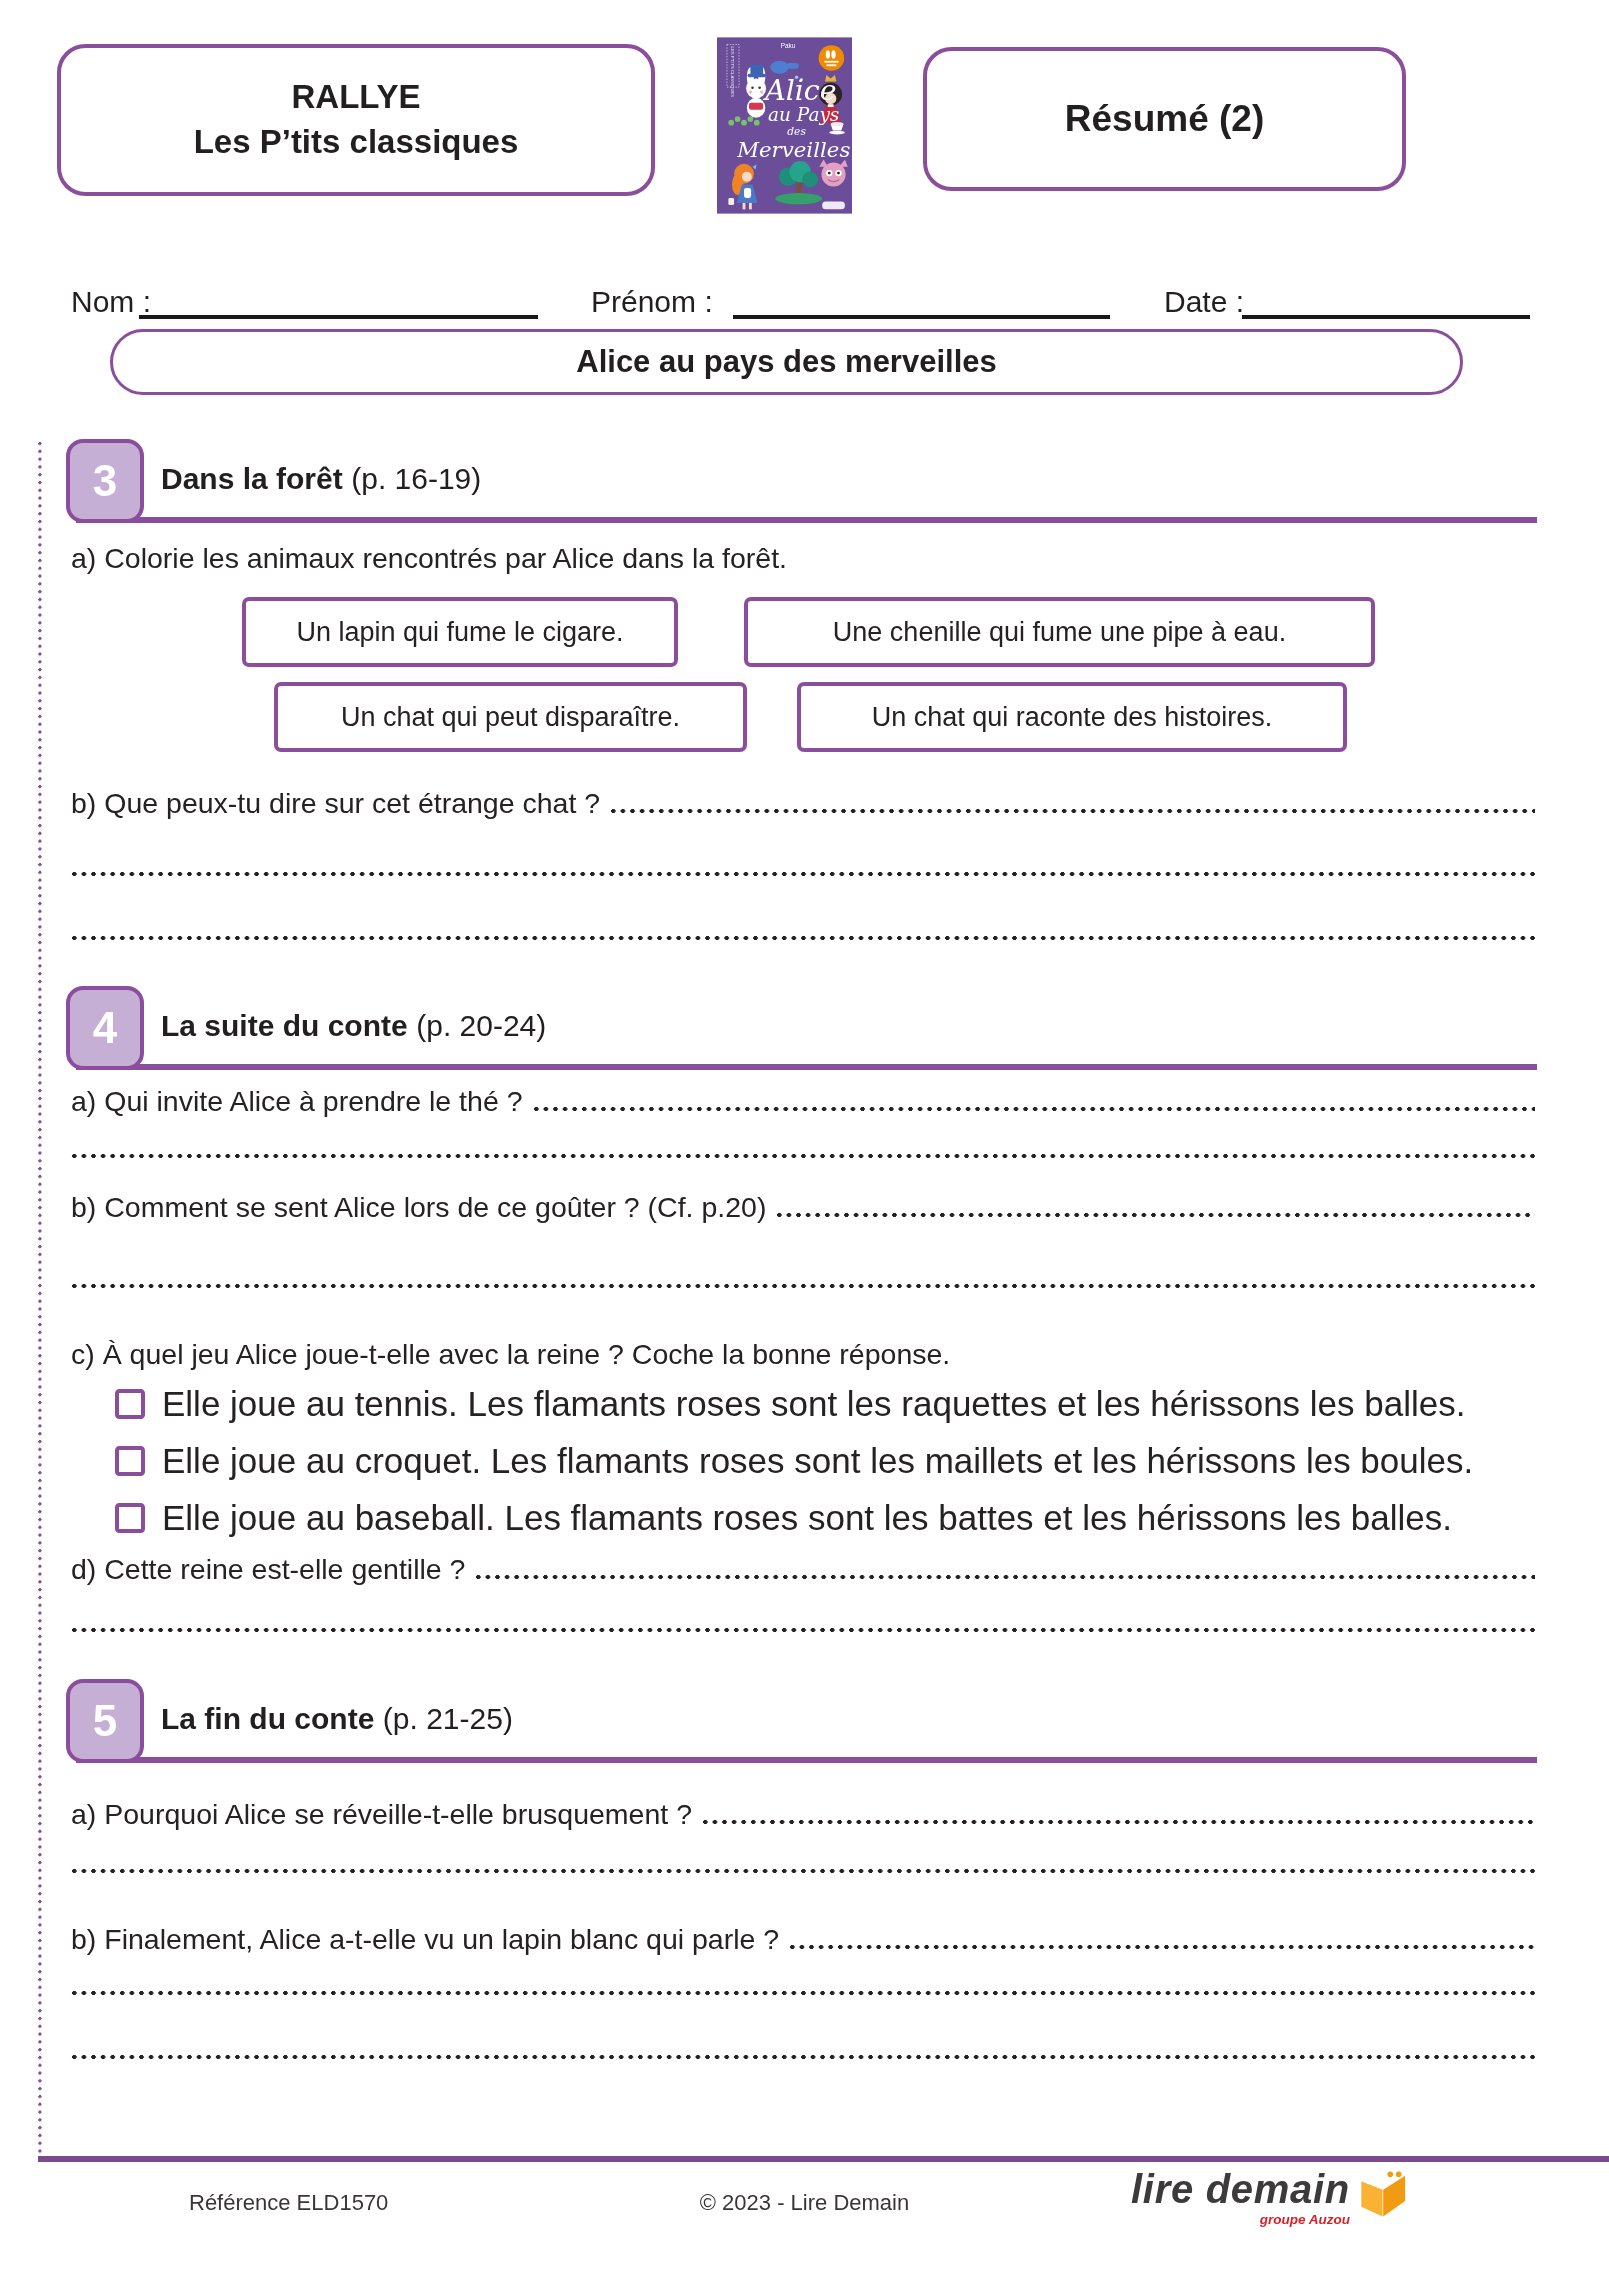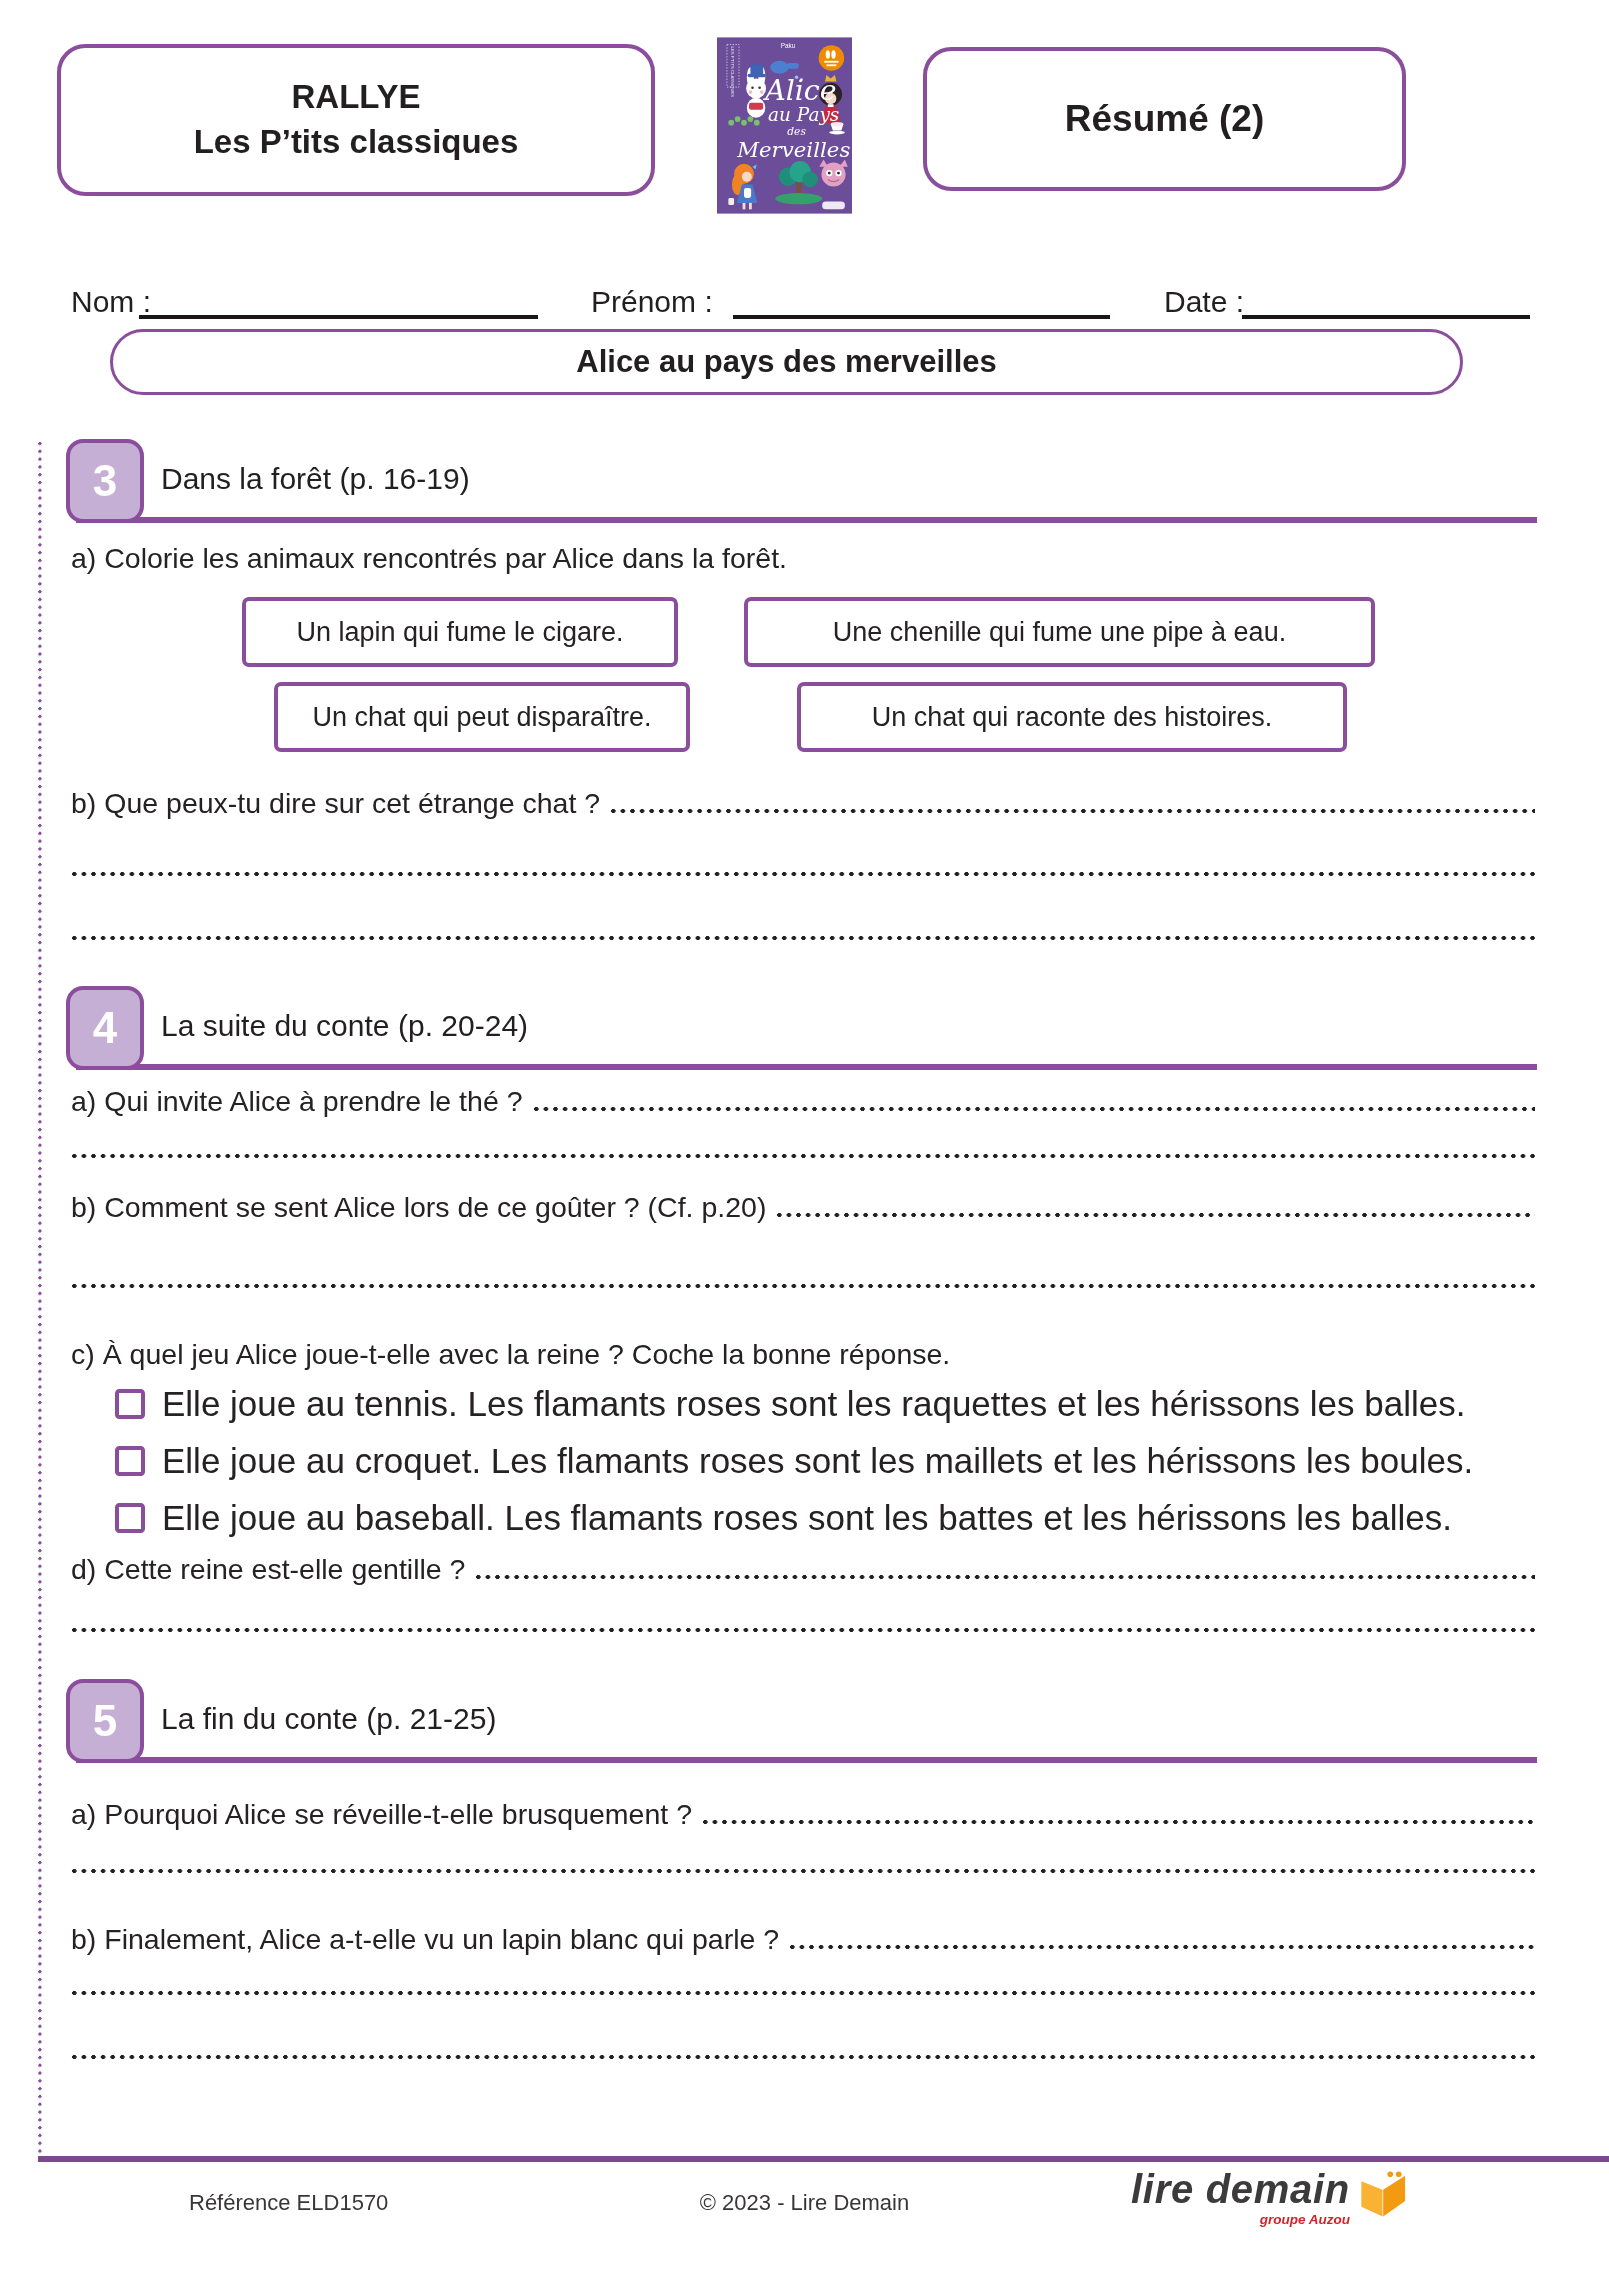--- a/index.html
+++ b/index.html
@@ -33,21 +33,21 @@
     display:flex; justify-content:center; align-items:center; font-weight:bold; font-size:31px; color:#231f20; }
 
   
   .sec-head { left:66px; width:1471px; height:85px; }
   .badge { position:absolute; left:0; top:0; width:78px; height:84px;
     background:#c6afd4; border:4.3px solid #8b4e9c; border-radius:17px;
     display:flex; justify-content:center; align-items:center;
     color:#ffffff; font-size:44px; font-weight:bold; z-index:2; }
   .sec-line { position:absolute; left:10px; right:0; top:78px; height:5.7px; background:#8b4e9c; z-index:1; }
   .sec-title { position:absolute; left:95px; top:23px; font-size:30px; color:#231f20; white-space:nowrap; }
-  .sec-title b { font-weight:normal; }
+  .sec-title b { font-weight:bold; }
   .sec-title .pages { font-weight:normal; margin-left:8.5px; }
 
   
   .q { left:71px; width:1464px; font-size:28.5px; line-height:1.2; color:#262123; }
   .q-flex { display:flex; align-items:flex-end; }
   .q-flex .qt { white-space:nowrap; flex:0 0 auto; }
   .dotfill { flex:1 1 auto; height:7.8px; margin:0 0 5px 10px;
     background-image: radial-gradient(circle at 3.2px 3.9px, #241f21 2.1px, transparent 2.3px);
     background-size:9.6px 7.8px; background-repeat:repeat-x; }
   .dotline { left:71px; width:1464px; height:7.8px;
@@ -209,21 +209,21 @@
     <div class="sec-line"></div>
     <div class="sec-title">
       <b>Dans la forêt</b><span class="pages">(p. 16-19)</span>
     </div>
   </div>
 
   <div class="abs q" style="top:541px">a) Colorie les animaux rencontrés par Alice dans la forêt.</div>
 
   <div class="abs opt purple-border" style="left:242px; top:597px; width:436px; height:70px">Un lapin qui fume le cigare.</div>
   <div class="abs opt purple-border" style="left:744px; top:597px; width:631px; height:70px">Une chenille qui fume une pipe à eau.</div>
-  <div class="abs opt purple-border" style="left:274px; top:682px; width:416px; height:70px">Un chat qui peut disparaître.</div>
+  <div class="abs opt purple-border" style="left:274px; top:682px; width:473px; height:70px">Un chat qui peut disparaître.</div>
   <div class="abs opt purple-border" style="left:797px; top:682px; width:550px; height:70px">Un chat qui raconte des histoires.</div>
 
   <div class="abs q q-flex" style="top:786px">
     <span class="qt">b) Que peux-tu dire sur cet étrange chat ?</span>
     <span class="dotfill"></span>
   </div>
   <div class="abs dotline" style="top:870px"></div>
   <div class="abs dotline" style="top:934px"></div>
 
   <div class="abs sec-head" style="top:986px">

